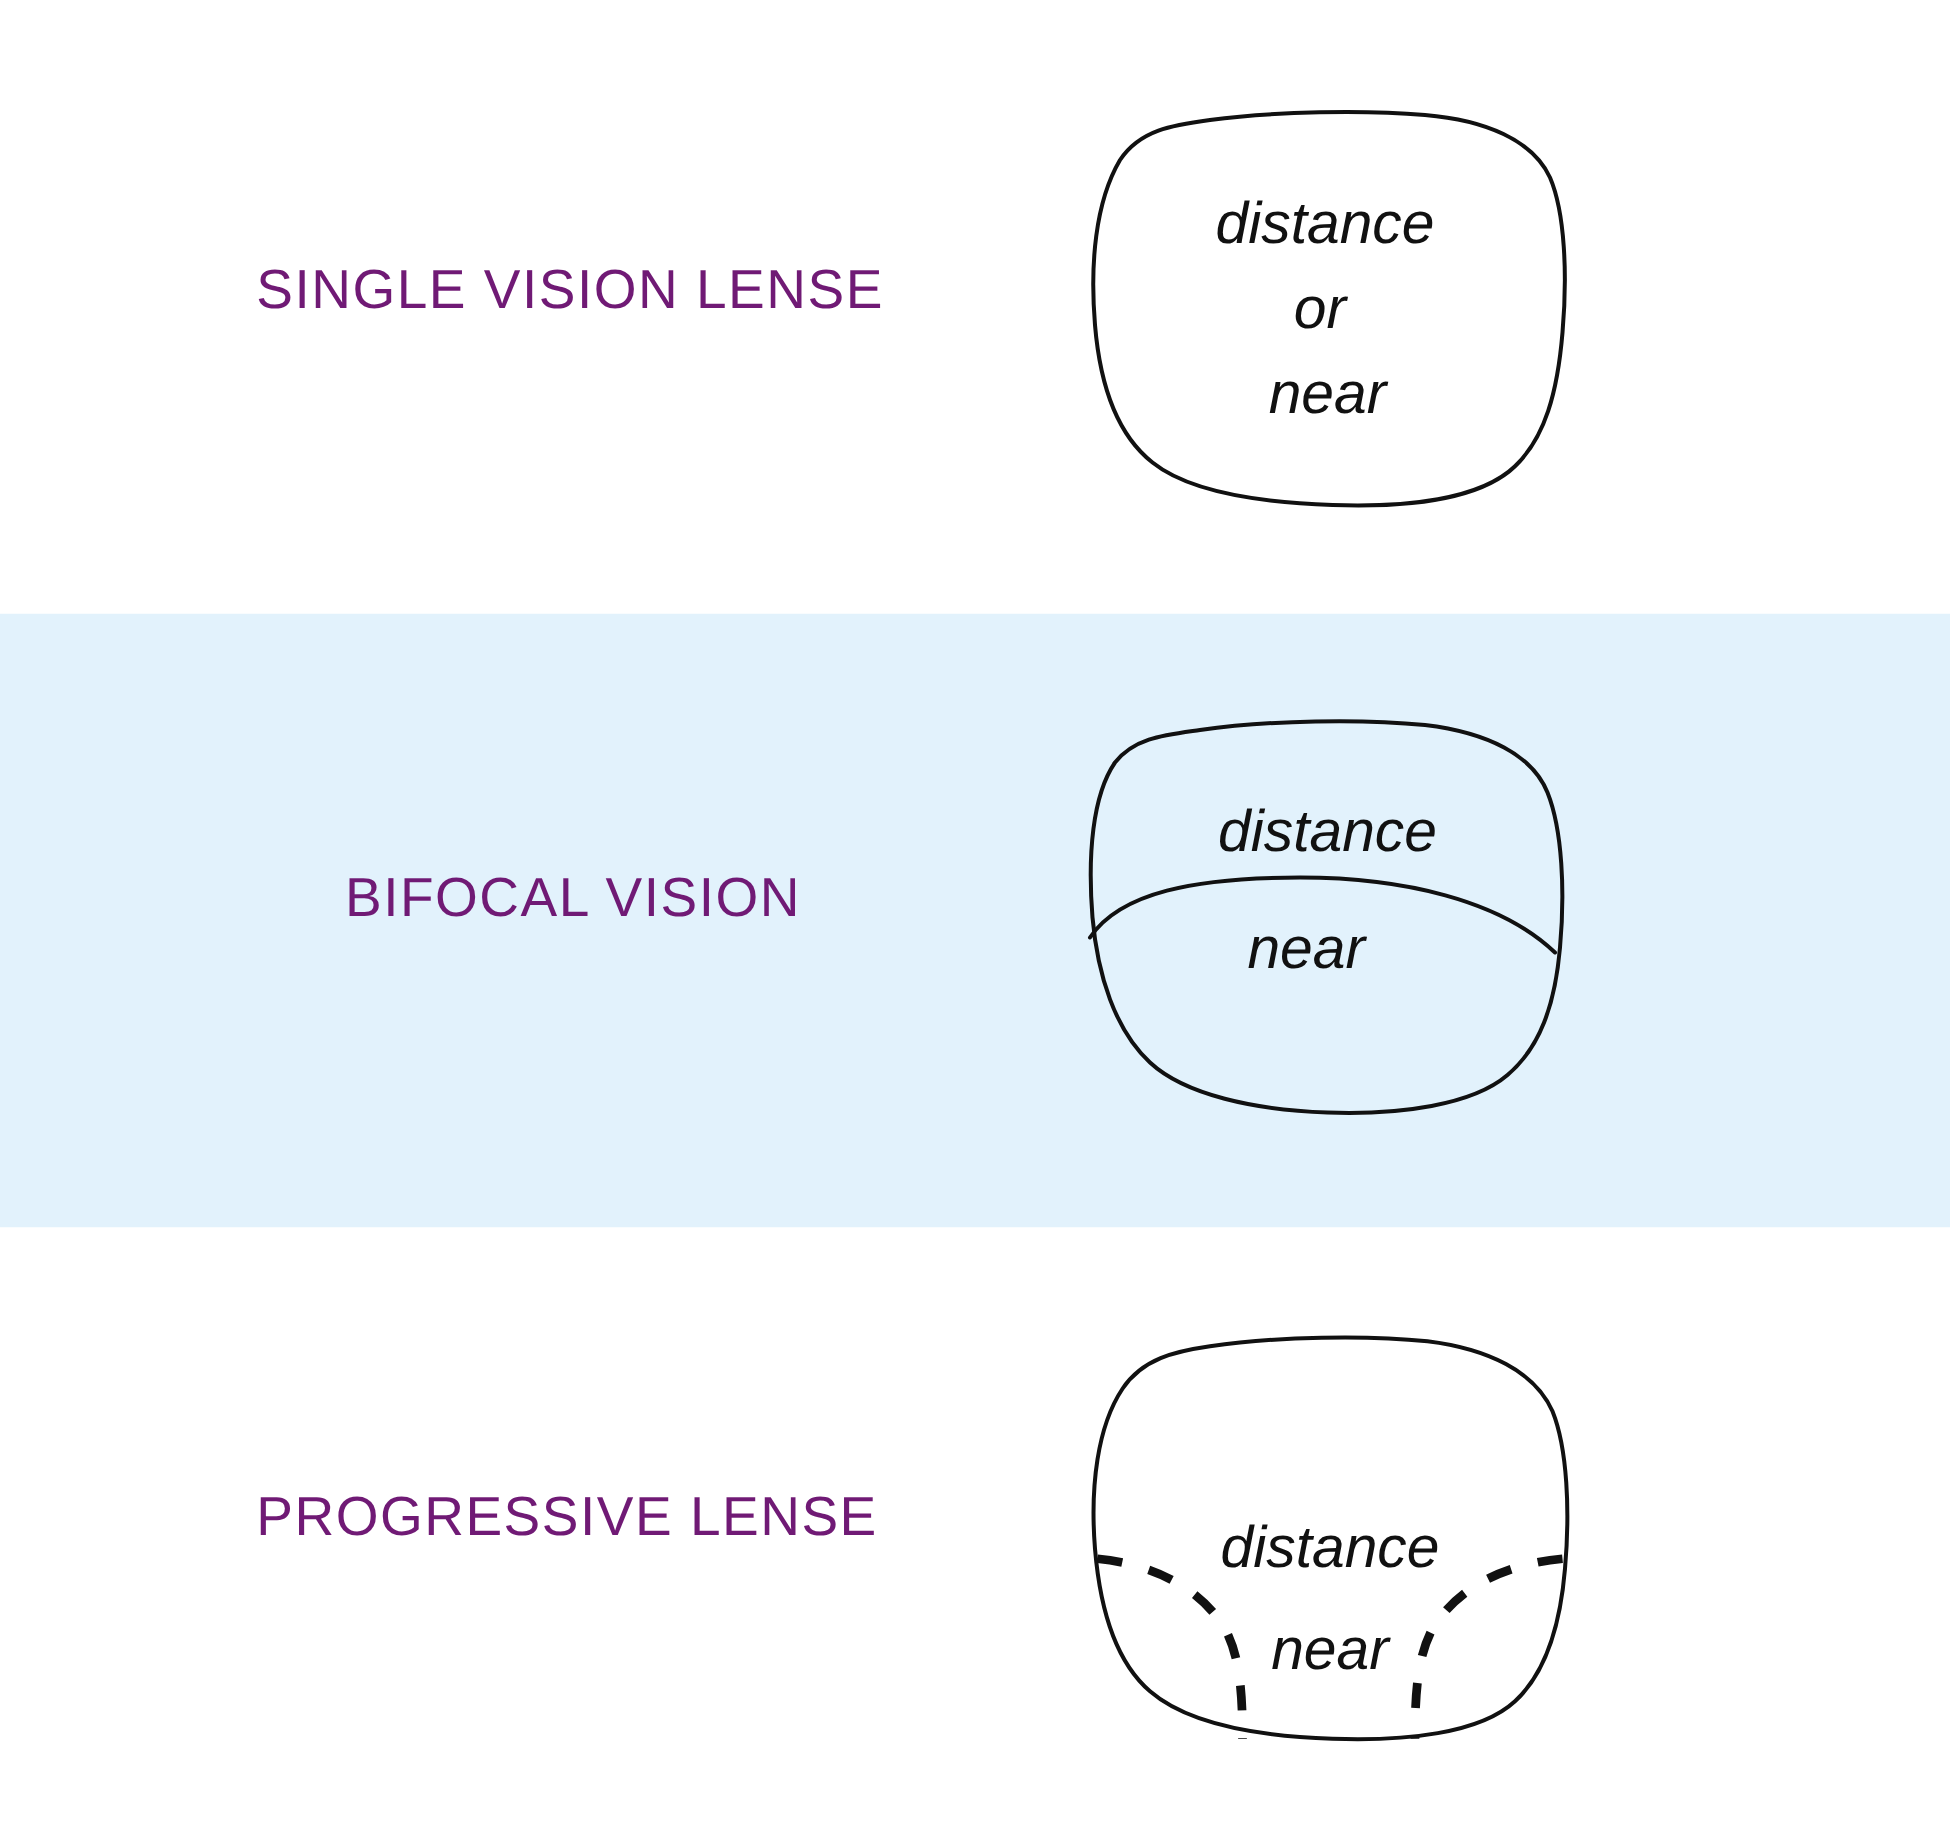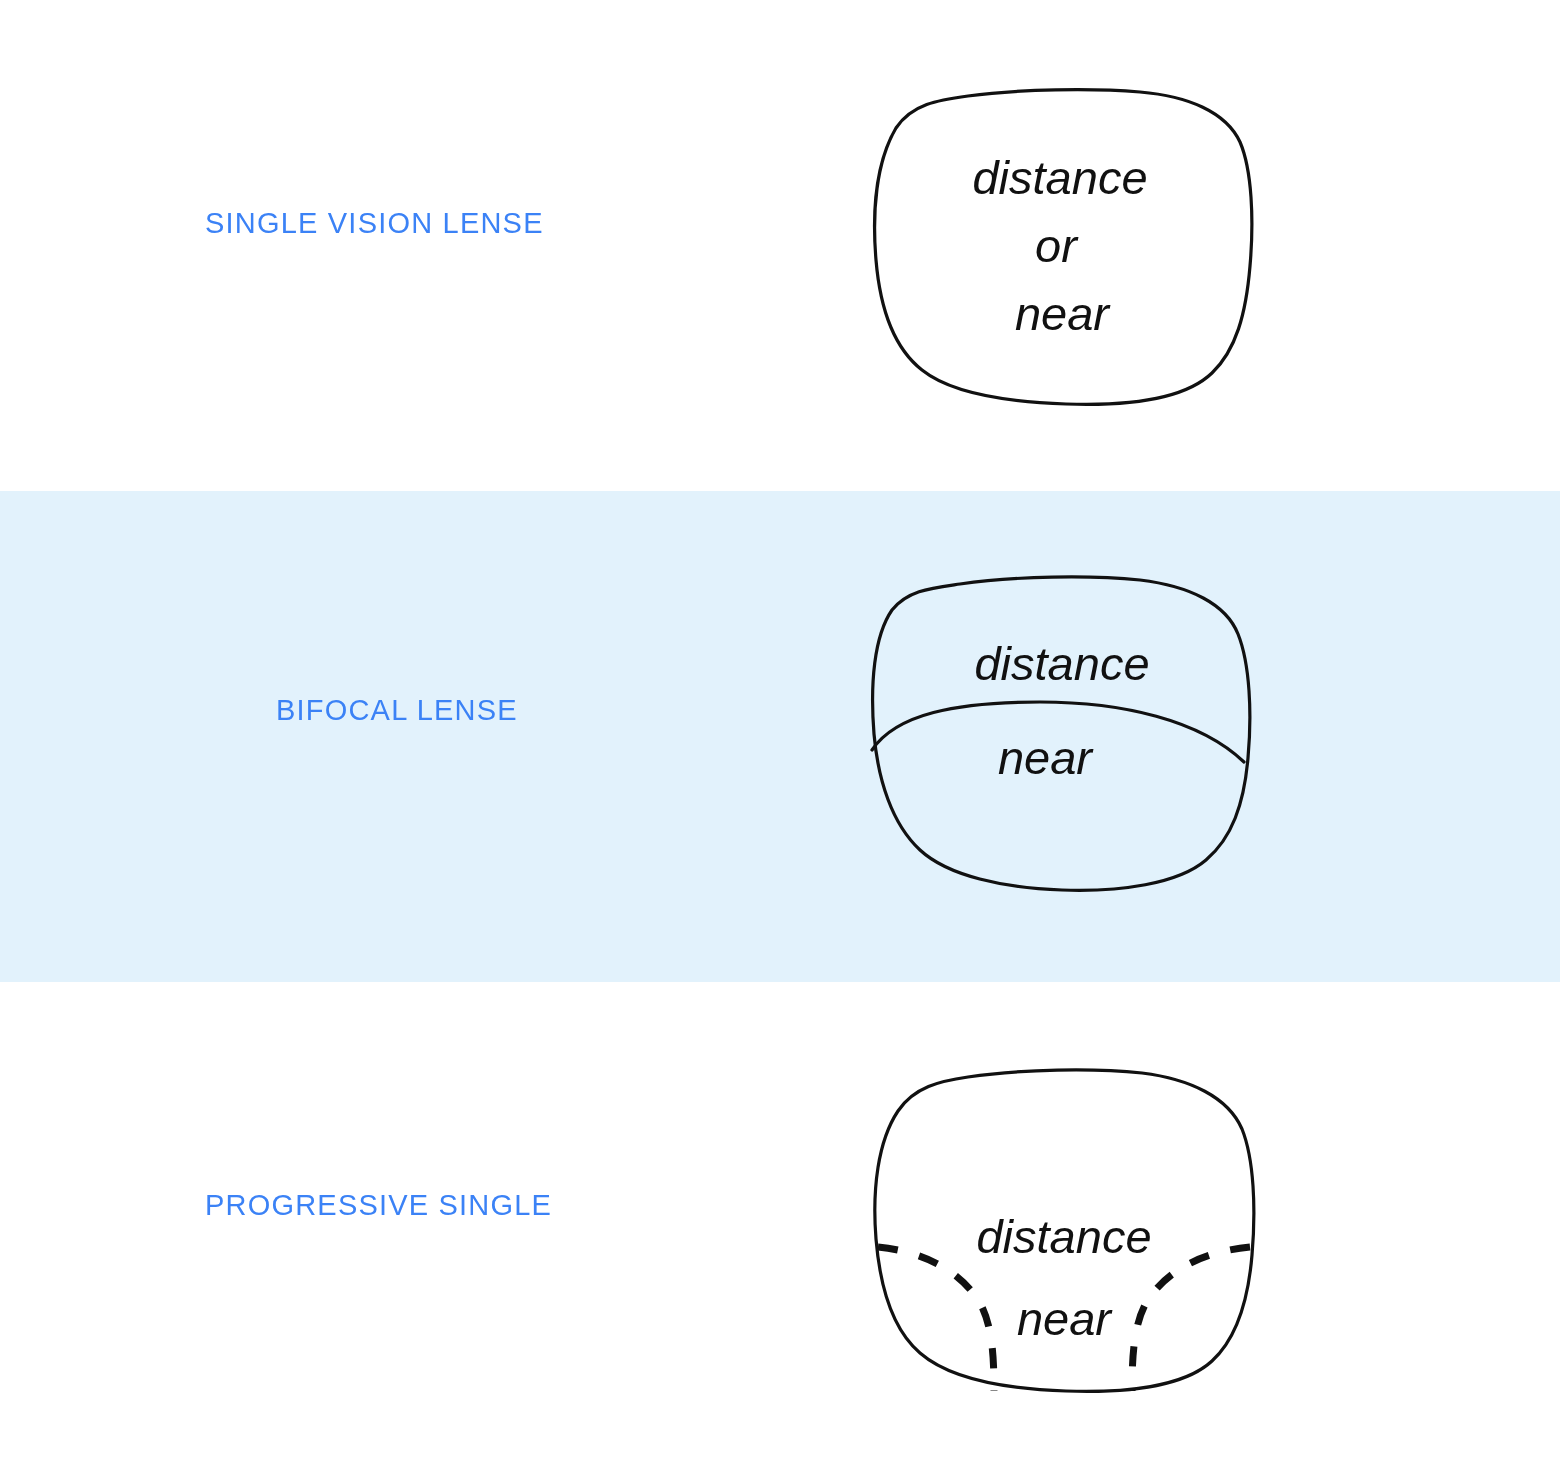--- a/index.html
+++ b/index.html
@@ -29,24 +29,24 @@
   }
 
   .band-single   { top: 0px;    height: 491px;  background: #ffffff; }
   .band-bifocal  { top: 491px;  height: 491px;  background: #e2f2fc; }
   .band-progressive { top: 982px; height: 488px; background: #ffffff; }
 
   .row-label {
     position: absolute;
     left: 205px;
     font-family: "Liberation Sans", sans-serif;
-    font-size: 29px;
+    font-size: 44px;
     font-weight: 400;
     letter-spacing: 1.2px;
-    color: #3b82f6;
+    color: #701a75;
     white-space: nowrap;
   }
 
   .label-single      { top: 207px; }
   .label-bifocal     { top: 694px; left: 276px; }
   .label-progressive { top: 1189px; }
 
   .lens-wrap {
     position: absolute;
     left: 840px;
@@ -114,21 +114,21 @@
                C 54,278 40,238 36,190
                C 32,142 36,92 56,58
                C 72,34 98,30 128,26 Z"></path>
 
       <text class="lens-text" x="220" y="112">distance</text>
       <text class="lens-text" x="216" y="180">or</text>
       <text class="lens-text" x="222" y="248">near</text>
     </svg>
   </div>
 
-  <div class="row-label label-bifocal">BIFOCAL LENSE</div>
+  <div class="row-label label-bifocal">BIFOCAL VISION</div>
 
   <div class="lens-wrap wrap-bifocal">
     <svg width="430" height="340" viewBox="0 0 430 340">
       <path class="lens-outline lens-outline-tinted" d="M 120,22 C 176,14 250,13 300,18
                C 350,24 386,42 398,72
                C 410,102 412,152 408,196
                C 404,242 392,276 366,298
                C 338,322 280,330 222,328
                C 164,326 108,314 80,288
                C 52,262 38,218 34,172
@@ -136,21 +136,21 @@
                C 68,28 92,26 120,22 Z"></path>
 
       <path class="divider-line" d="M 32,188 C 56,152 116,140 200,140
                C 282,140 360,158 404,200"></path>
 
       <text class="lens-text" x="222" y="106">distance</text>
       <text class="lens-text" x="205" y="200">near</text>
     </svg>
   </div>
 
-  <div class="row-label label-progressive">PROGRESSIVE SINGLE</div>
+  <div class="row-label label-progressive">PROGRESSIVE LENSE</div>
 
   <div class="lens-wrap wrap-progressive">
     <svg width="430" height="350" viewBox="0 0 430 350">
       <path class="lens-outline lens-outline-clear" d="M 128,22 C 182,14 254,13 302,18
                C 350,24 388,42 402,74
                C 414,104 416,154 412,200
                C 408,248 396,284 372,306
                C 344,332 284,338 226,336
                C 166,334 110,324 80,298
                C 52,274 40,232 36,184

